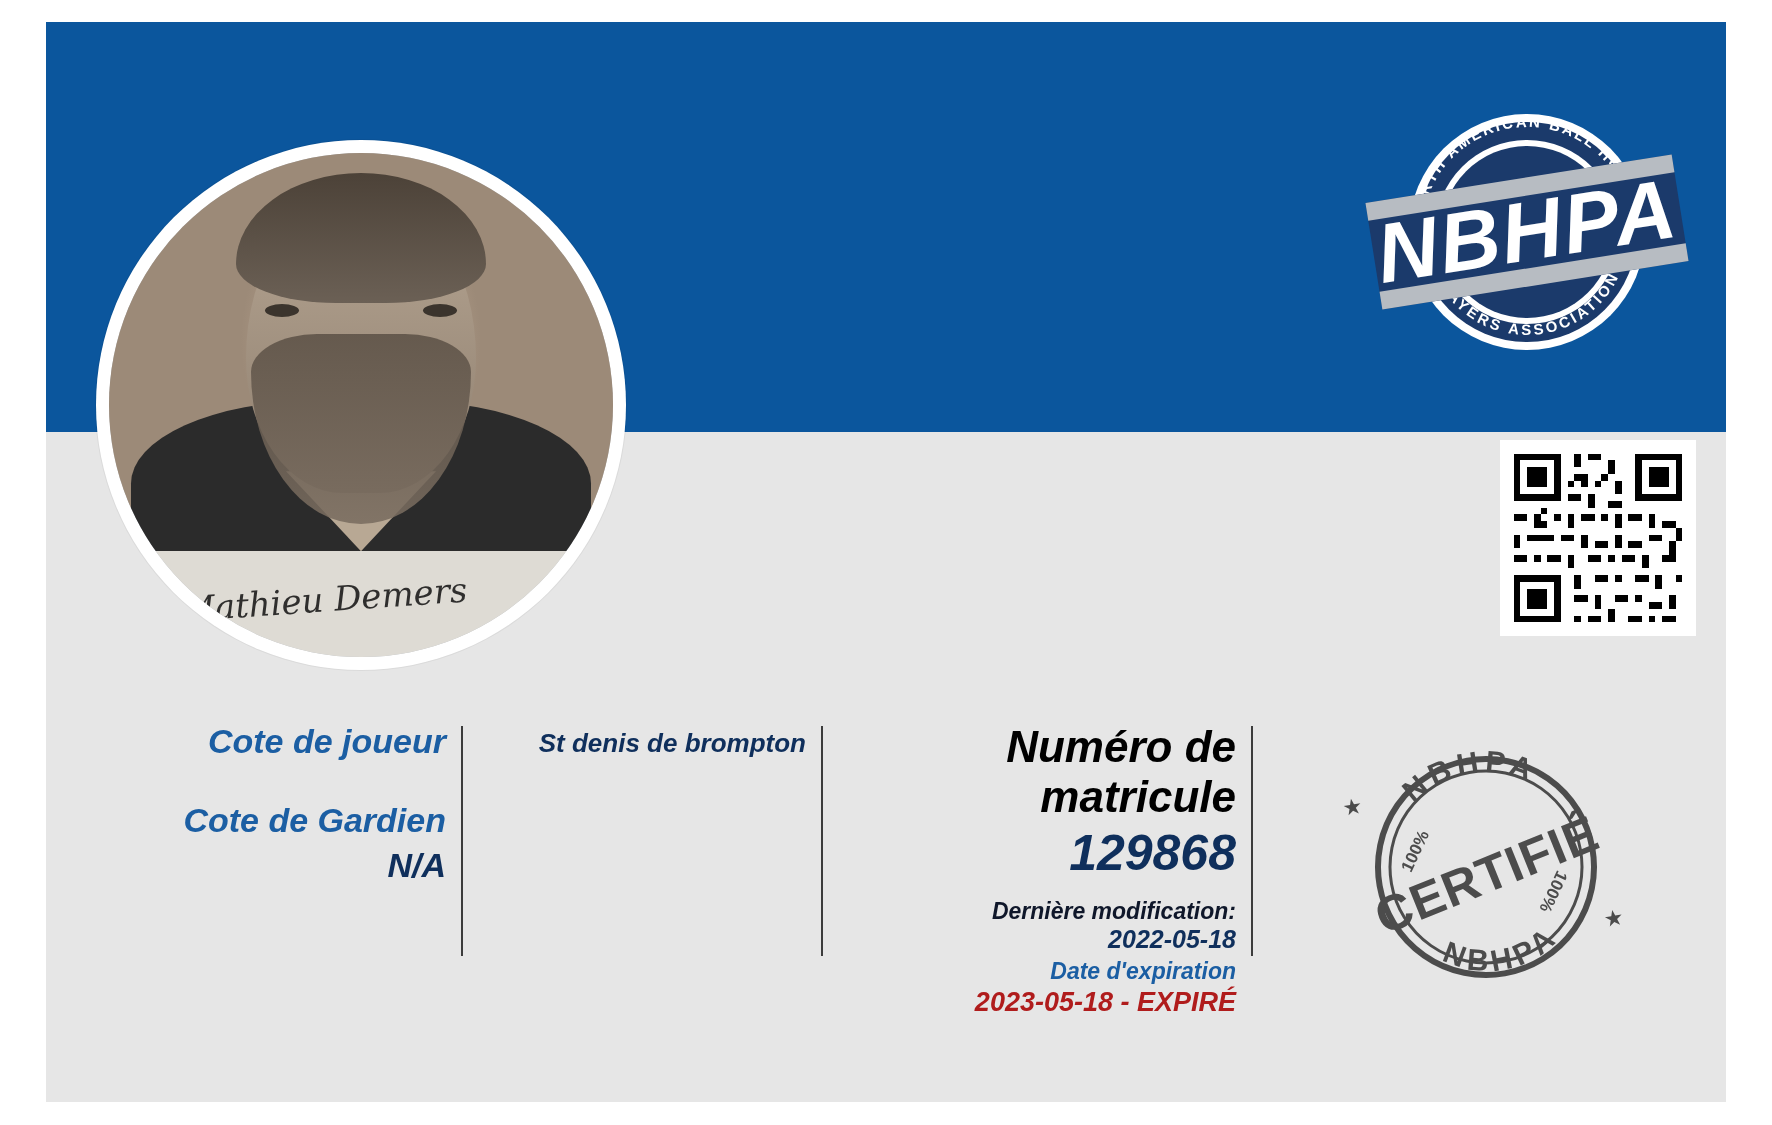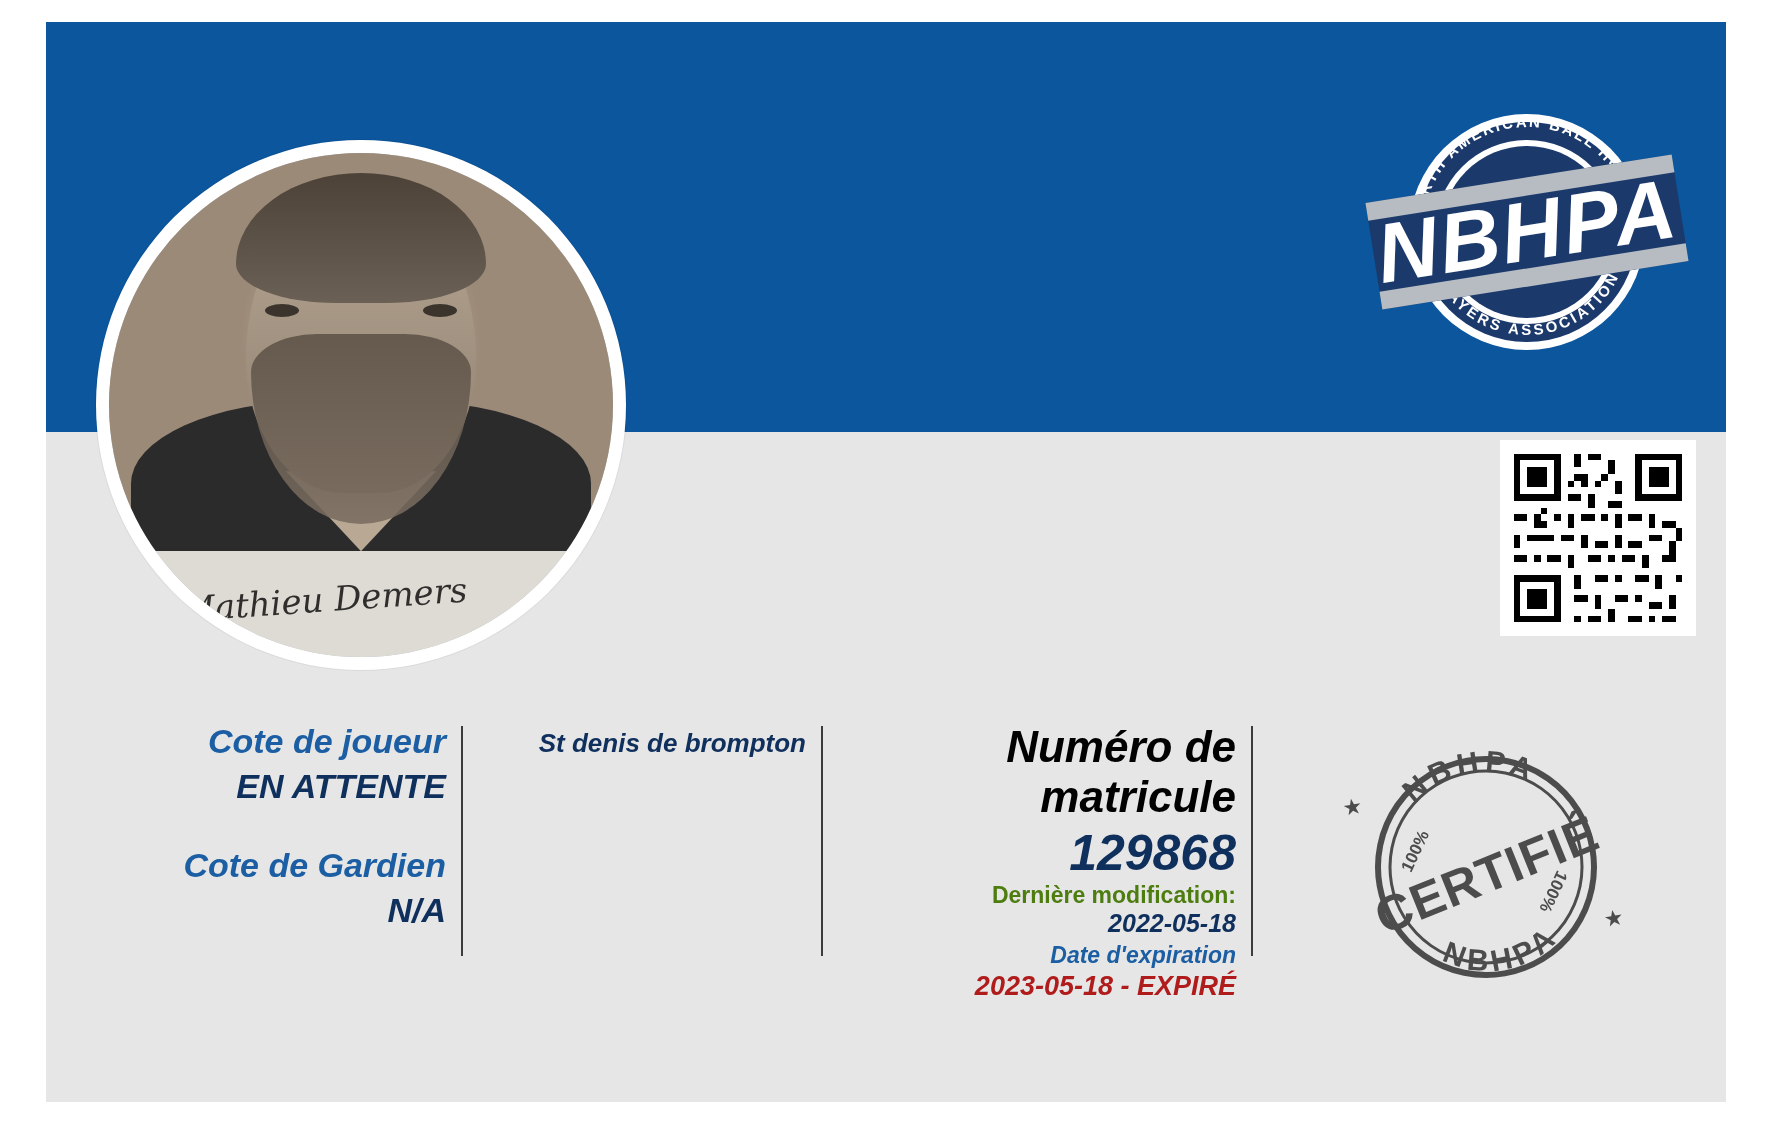--- a/index.html
+++ b/index.html
@@ -256,22 +256,23 @@
   .matricule-val {
     font-size: 50px;
     font-weight: bold;
     font-style: italic;
     color: #0f2f5c;
     margin-top: 2px;
   }
   .meta-lbl {
     font-size: 23px;
     font-weight: bold;
-    color: #4d7c0f;
-    margin-top: 0;
+    font-style: italic;
+    color: #0f172a;
+    margin-top: 16px;
   }
   .meta-val {
     font-size: 25px;
     font-weight: bold;
     font-style: italic;
     color: #0f2f5c;
   }
   .meta-lbl2 {
     font-size: 23px;
     font-weight: bold;
@@ -433,21 +434,20 @@
   </div>
 
   <div class="info">
 
     <div class="divider div-1"></div>
     <div class="divider div-2"></div>
     <div class="divider div-3"></div>
 
     <div class="col col-1">
       <div class="lbl-dark">Cote de joueur</div>
-      <div class="val">EN ATTENTE</div>
       <div class="spacer"></div>
       <div class="lbl-dark">Cote de Gardien</div>
       <div class="val">N/A</div>
     </div>
 
     <div class="col col-2">
       <div class="val-sm">St denis de brompton</div>
       <div class="spacer"></div>
       <div class="val"></div>
     </div>

